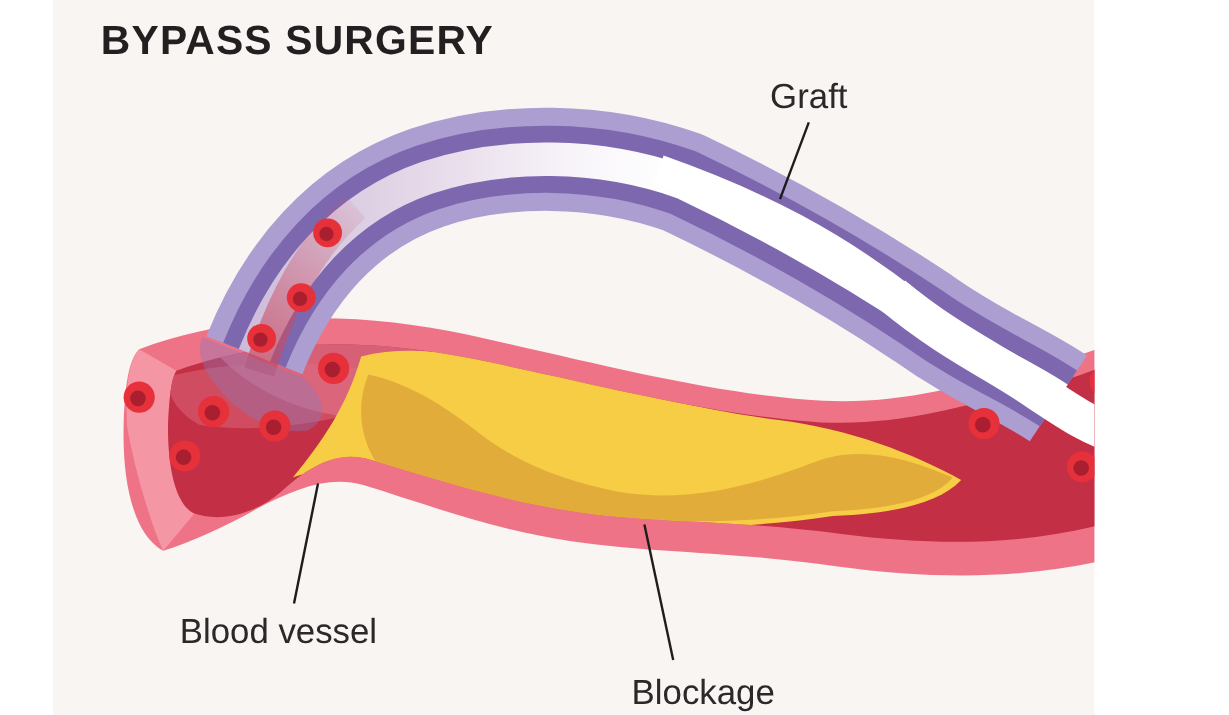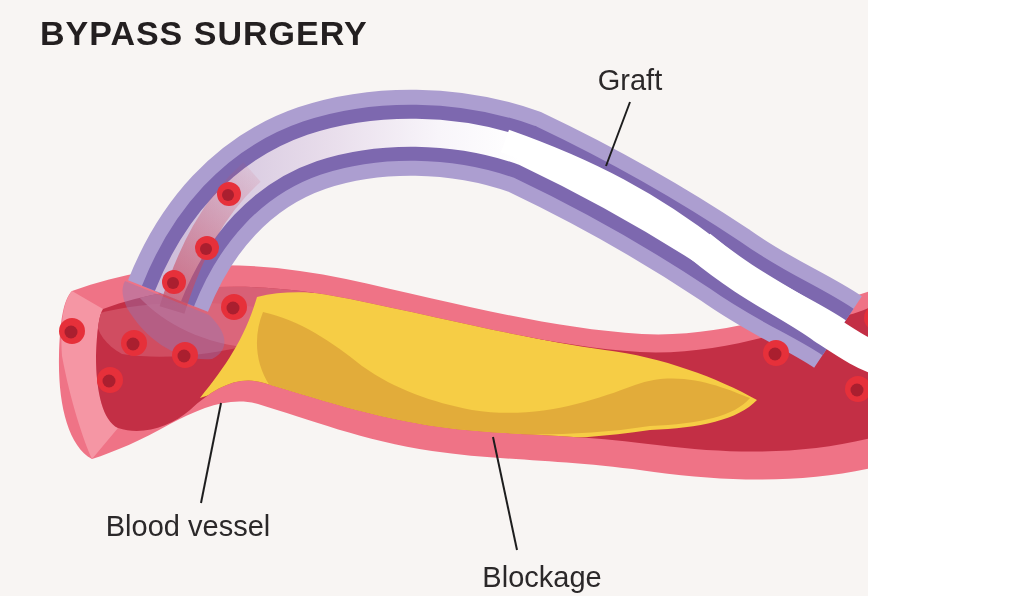--- a/index.html
+++ b/index.html
@@ -1,20 +1,21 @@
 <!DOCTYPE html>
 <html><head>
 <meta charset="utf-8">
 <style>
   html,body{margin:0;padding:0;background:#ffffff;}
   .stage{
     position:relative;
     width:868px;height:596px;
     overflow:hidden;
     font-family:"Liberation Sans", sans-serif;
+    padding-left:44px;
   }
   svg{display:block;}
   text{font-family:"Liberation Sans", sans-serif;}
   .title-text{font-size:34px;font-weight:800;letter-spacing:1px;}
   .label-text{font-size:29px;font-weight:400;}
 </style>
 </head>
 <body>
 
 <div class="stage">

